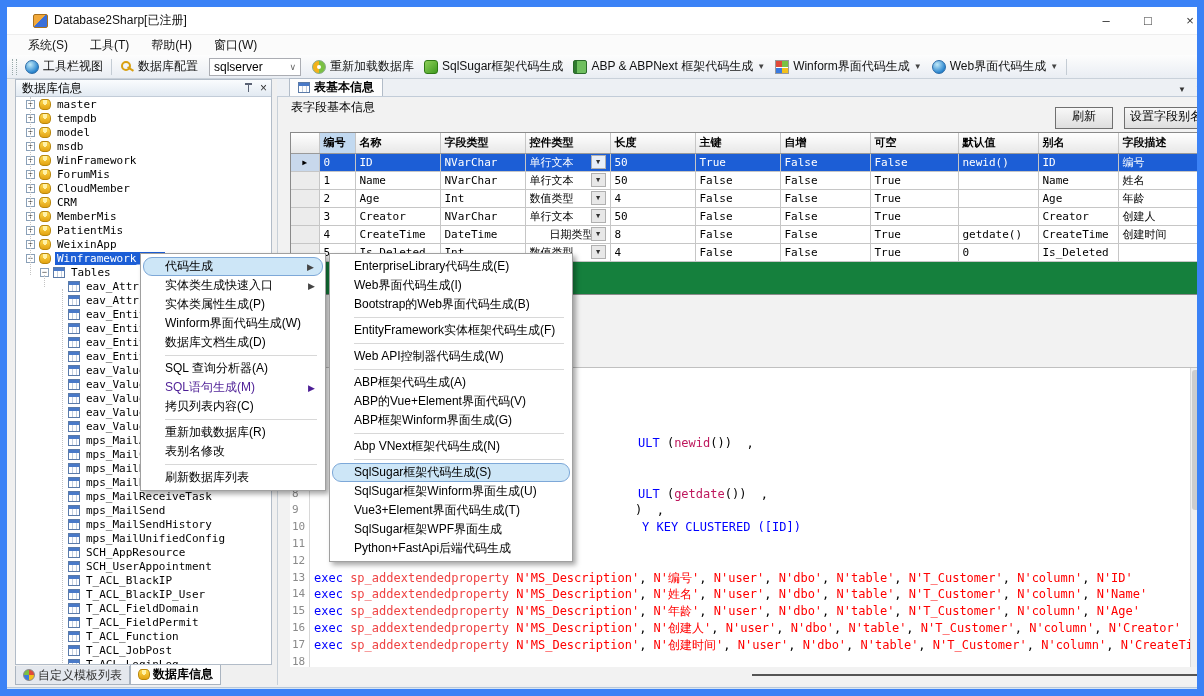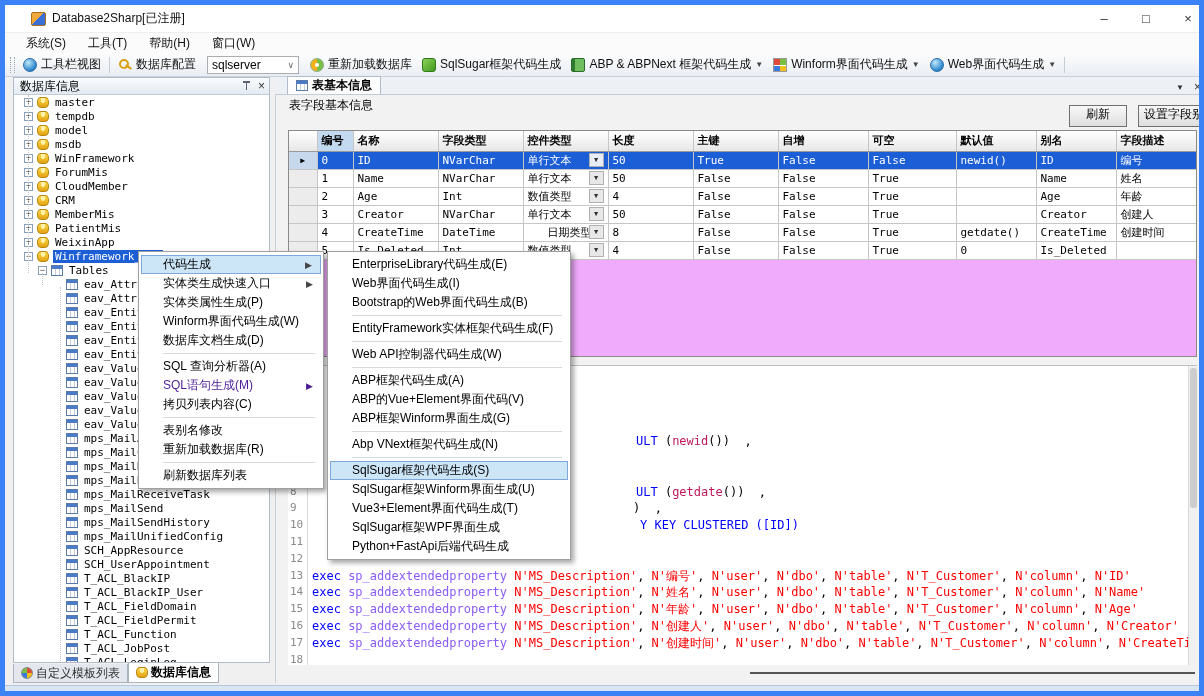--- a/index.html
+++ b/index.html
@@ -1,19 +1,19 @@
 <!DOCTYPE html>
 <html><head>
 <meta charset="utf-8">
 <style>
   html,body{margin:0;padding:0;background:#5a5a5a;}
   *{box-sizing:border-box;}
   .window{position:relative;width:1204px;height:696px;background:#f0f0f0;
     font-family:"Liberation Sans",sans-serif;font-size:12px;color:#000;
-    border:5px solid #3b82f6;overflow:hidden;}
+    border:7px solid #3b82f6;overflow:hidden;}
   
   .titlebar{position:absolute;left:0;top:0;width:1204px;height:28px;background:#ffffff;
     display:flex;align-items:center;border-bottom:1px solid #eee;}
   .app-icon{width:15px;height:14px;margin:0 6px 0 26px;border-radius:2px;
     background:linear-gradient(135deg,#f2a93b 0 45%,#3a6fd8 45% 100%);border:1px solid #a8701c;}
   .title-text{font-size:12px;color:#111;}
   .win-controls{margin-left:auto;display:flex;height:28px;}
   .win-btn{width:42px;height:28px;text-align:center;line-height:28px;font-size:13px;color:#333;cursor:default;}
   
   .menubar{position:absolute;left:0;top:28px;width:1204px;height:20px;background:#fbfbfb;
@@ -81,25 +81,25 @@
     border-bottom:1px solid #c2ccd8;display:flex;align-items:flex-end;}
   .doc-tab{display:flex;align-items:center;height:18px;padding:0 8px;margin-left:12px;background:#fdfdfd;
     border:1px solid #b2bcc8;border-bottom:none;font-size:12px;font-weight:bold;}
   .doc-tab .ticon{margin-right:4px;width:12px;height:11px;}
   .doc-controls{margin-left:auto;display:flex;align-items:center;padding-right:8px;}
   .doc-controls span{margin-left:10px;color:#333;}
   .doc-content{position:absolute;left:270px;top:90px;width:934px;height:588px;background:#f2f2f2;
     border-left:1px solid #c8d0d8;}
   .section-label{position:absolute;left:284px;top:92px;font-size:12px;color:#000;}
   .win-push{position:absolute;height:22px;border:1px solid #707070;background:linear-gradient(#f8f8f8,#dedede);
-    font-size:12px;text-align:center;line-height:17px;margin-left:16px;}
+    font-size:12px;text-align:center;line-height:17px;}
   .btn-refresh{left:1048px;top:100px;width:58px;}
   .btn-alias{left:1117px;top:100px;width:84px;}
   
-  .grid-wrap{position:absolute;left:283px;top:125px;width:909px;height:227px;background:#f0abfc;
+  .grid-wrap{position:absolute;left:283px;top:125px;width:909px;height:163px;background:#15803d;
     border:1px solid #8a8a8a;overflow:hidden;}
   table.grid{border-collapse:collapse;table-layout:fixed;width:907px;
     font-family:"DejaVu Sans Mono",monospace;font-size:11px;}
   table.grid th{height:20px;background:linear-gradient(#ffffff,#e7e7e7);border-right:1px solid #c6c6c6;
     border-bottom:1px solid #9a9a9a;font-weight:bold;text-align:left;padding:0 4px;font-size:11px;}
   table.grid th.sorted{background:#c2d9f0;}
   table.grid td{height:18px;border-right:1px solid #c6c6c6;border-bottom:1px solid #c6c6c6;
     padding:0 4px;background:#fff;white-space:nowrap;overflow:hidden;}
   table.grid td.rowsel{background:#ececec;text-align:center;padding:0;font-size:8px;color:#000;}
   tr.selected td{background:#1c5ed6;color:#fff;}
@@ -112,35 +112,35 @@
   
   .code-area{position:absolute;left:283px;top:360px;width:909px;height:300px;background:#fff;
     border-top:1px solid #c0c0c0;font-family:"DejaVu Sans Mono",monospace;font-size:12px;overflow:hidden;}
   .cline{height:16.8px;display:flex;white-space:pre;}
   .gut{flex:0 0 20px;text-align:left;color:#8a8a8a;border-right:1px solid #d8d8d8;padding-left:2px;font-size:11px;line-height:16.8px;}
   .ccontent{padding-left:4px;line-height:16.8px;}
   .tok-kw{color:#0000ff;}
   .tok-pl{color:#000;}
   .tok-fn{color:#be185d;}
   .tok-str{color:#ff0000;}
-  .tok-proc{color:#8b5cf6;}
+  .tok-proc{color:#ef4444;}
   .vscroll{position:absolute;right:0;top:0;width:9px;height:300px;background:#f0f0f0;border-left:1px solid #d8d8d8;}
   .vthumb{position:absolute;left:1px;top:2px;width:7px;height:140px;background:#cdcdcd;border-radius:3px;}
   .hscroll-line{position:absolute;left:745px;top:667px;width:445px;height:2px;background:#555;}
   
   .statusbar{position:absolute;left:0;top:680px;width:1204px;height:16px;background:#d7e5f4;border-top:1px solid #b8c8da;}
   
   .menu{position:absolute;background:#fff;border:1px solid #a0a0a0;box-shadow:3px 3px 5px rgba(0,0,0,.35);
     padding:3px 2px;z-index:50;}
   .ctx{left:133px;top:246px;width:186px;}
   .sub{left:322px;top:246px;width:244px;z-index:60;}
   .mitem{height:19px;display:flex;align-items:center;padding:0 8px 0 22px;font-size:12px;position:relative;}
   .mitem .mlabel{flex:1;white-space:nowrap;}
   .mitem .marrow{font-size:9px;color:#444;}
-  .mitem.hl{background:#cde6f7;border:1px solid #7da8d8;border-radius:0;height:19px;padding-left:21px;}
+  .mitem.hl{background:#cde6f7;border:1px solid #7da8d8;border-radius:9px;height:19px;padding-left:21px;}
   .mitem.dis .mlabel,.mitem.dis .marrow{color:#4c1d95;}
   .msep{height:1px;background:#d8d8d8;margin:3px 6px 3px 22px;}
 </style>
 </head>
 <body>
 
 <div class="window">
 
   <div class="titlebar">
     <span class="app-icon"></span>
@@ -626,24 +626,24 @@
       </div>
       <div class="mitem dis">
         <span class="mlabel">SQL语句生成(M)</span>
         <span class="marrow">▶</span>
       </div>
       <div class="mitem">
         <span class="mlabel">拷贝列表内容(C)</span>
       </div>
       <div class="msep"></div>
       <div class="mitem">
+        <span class="mlabel">重新加载数据库(R)</span>
+      </div>
+      <div class="mitem">
         <span class="mlabel">表别名修改</span>
-      </div>
-      <div class="mitem">
-        <span class="mlabel">重新加载数据库(R)</span>
       </div>
       <div class="msep"></div>
       <div class="mitem">
         <span class="mlabel">刷新数据库列表</span>
       </div>
     </div>
 
   <div class="menu sub" id="subMenu">
       <div class="mitem">
         <span class="mlabel">EnterpriseLibrary代码生成(E)</span>

